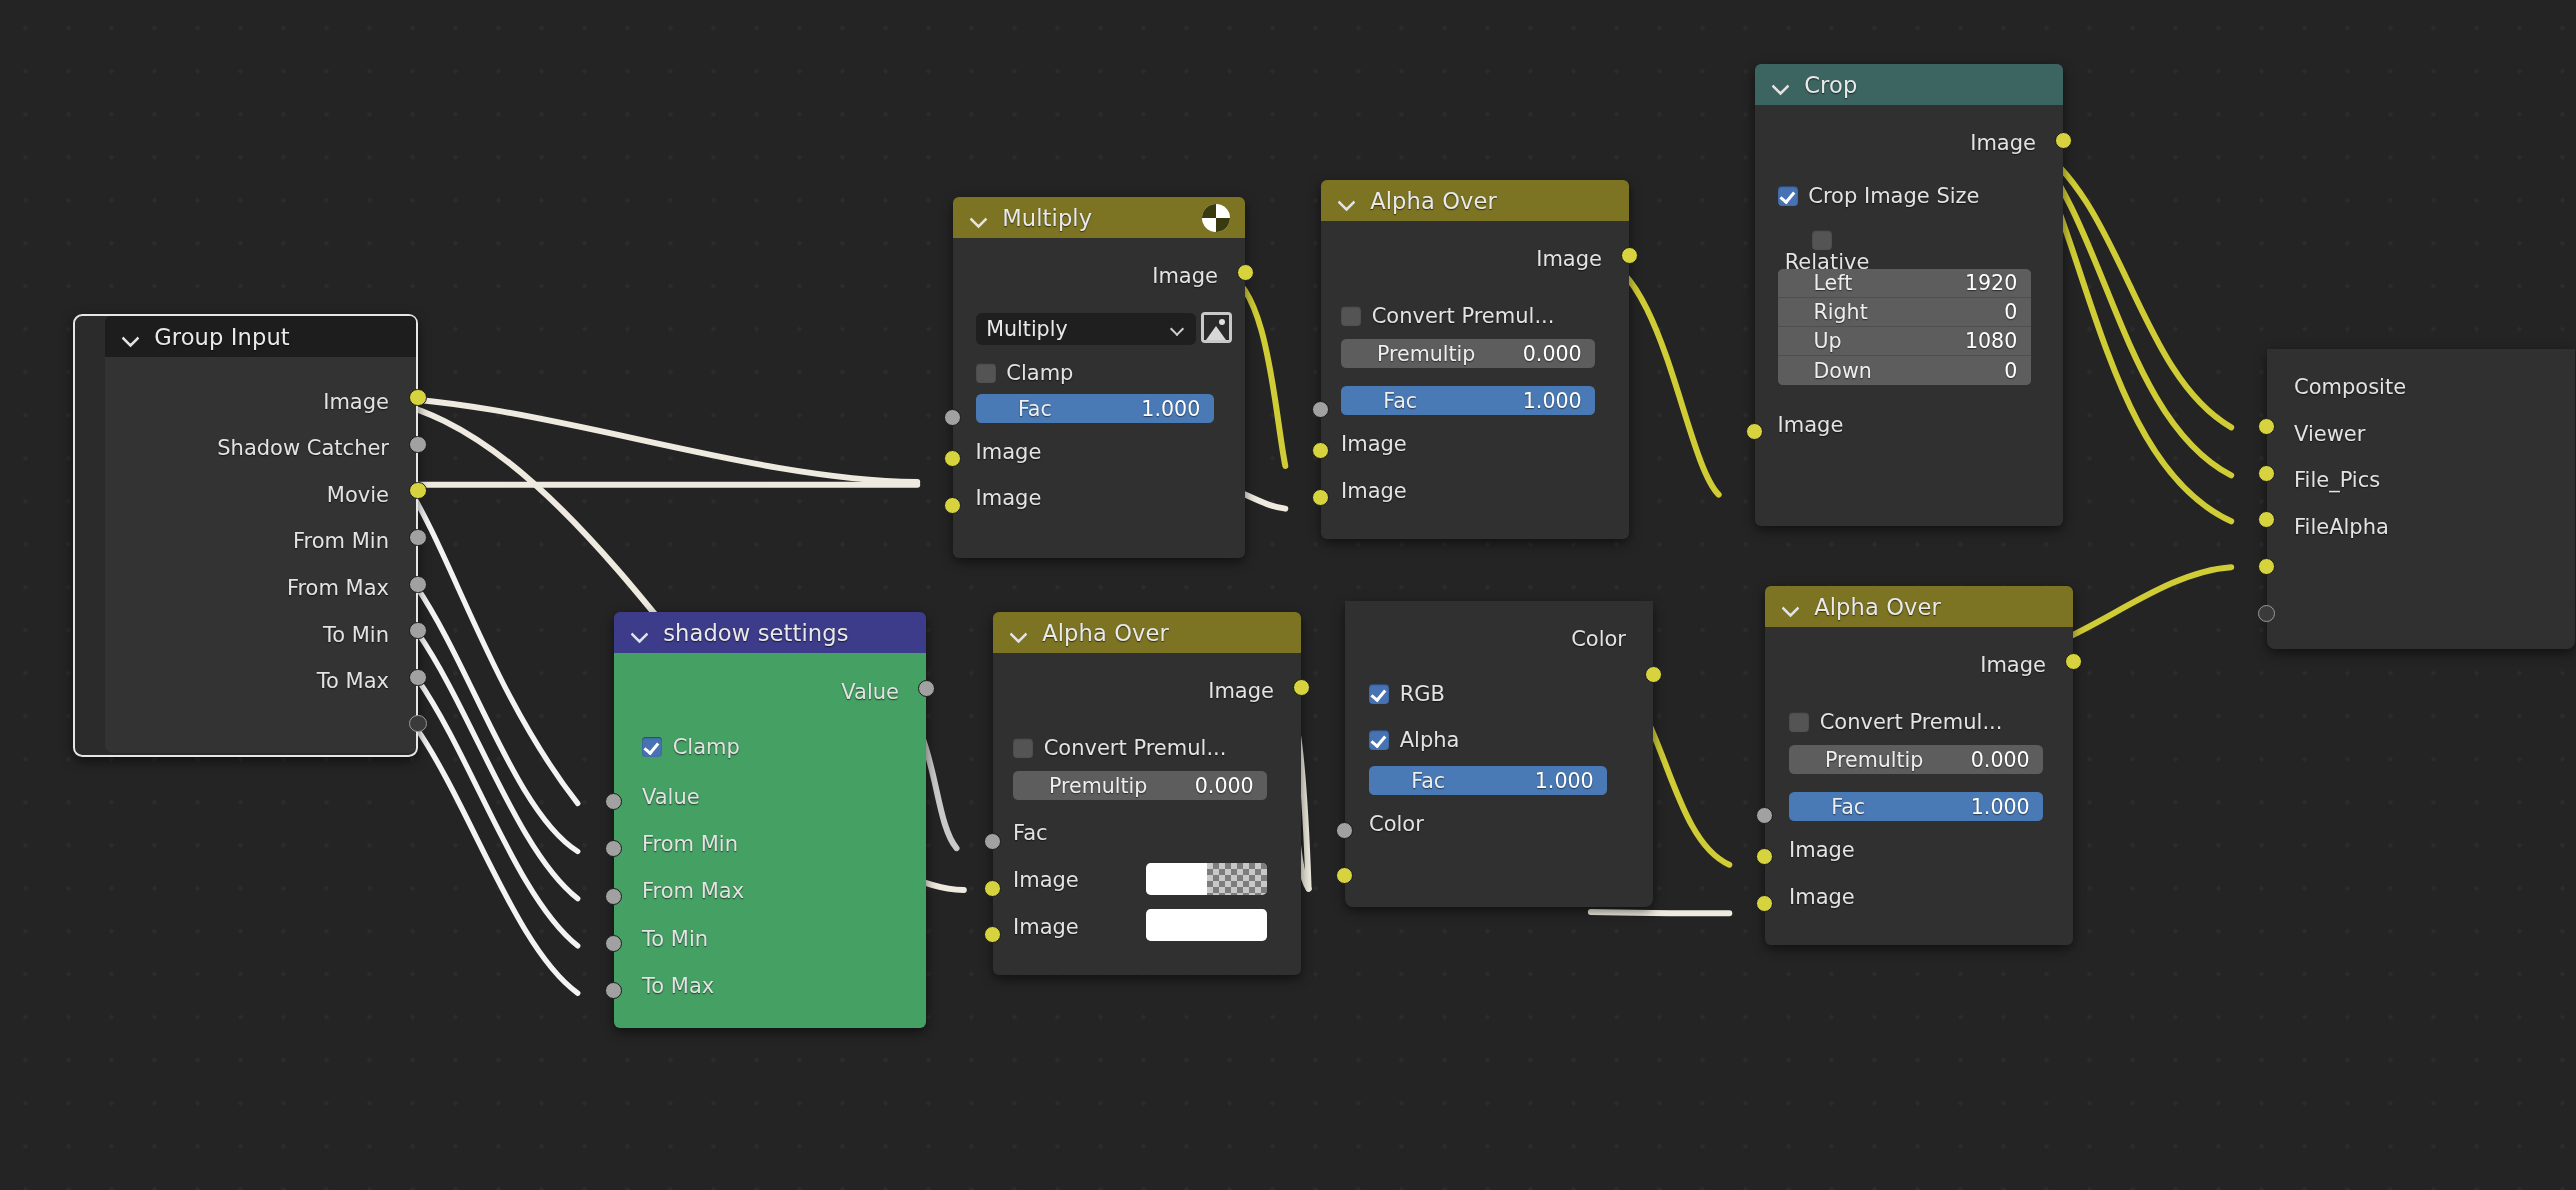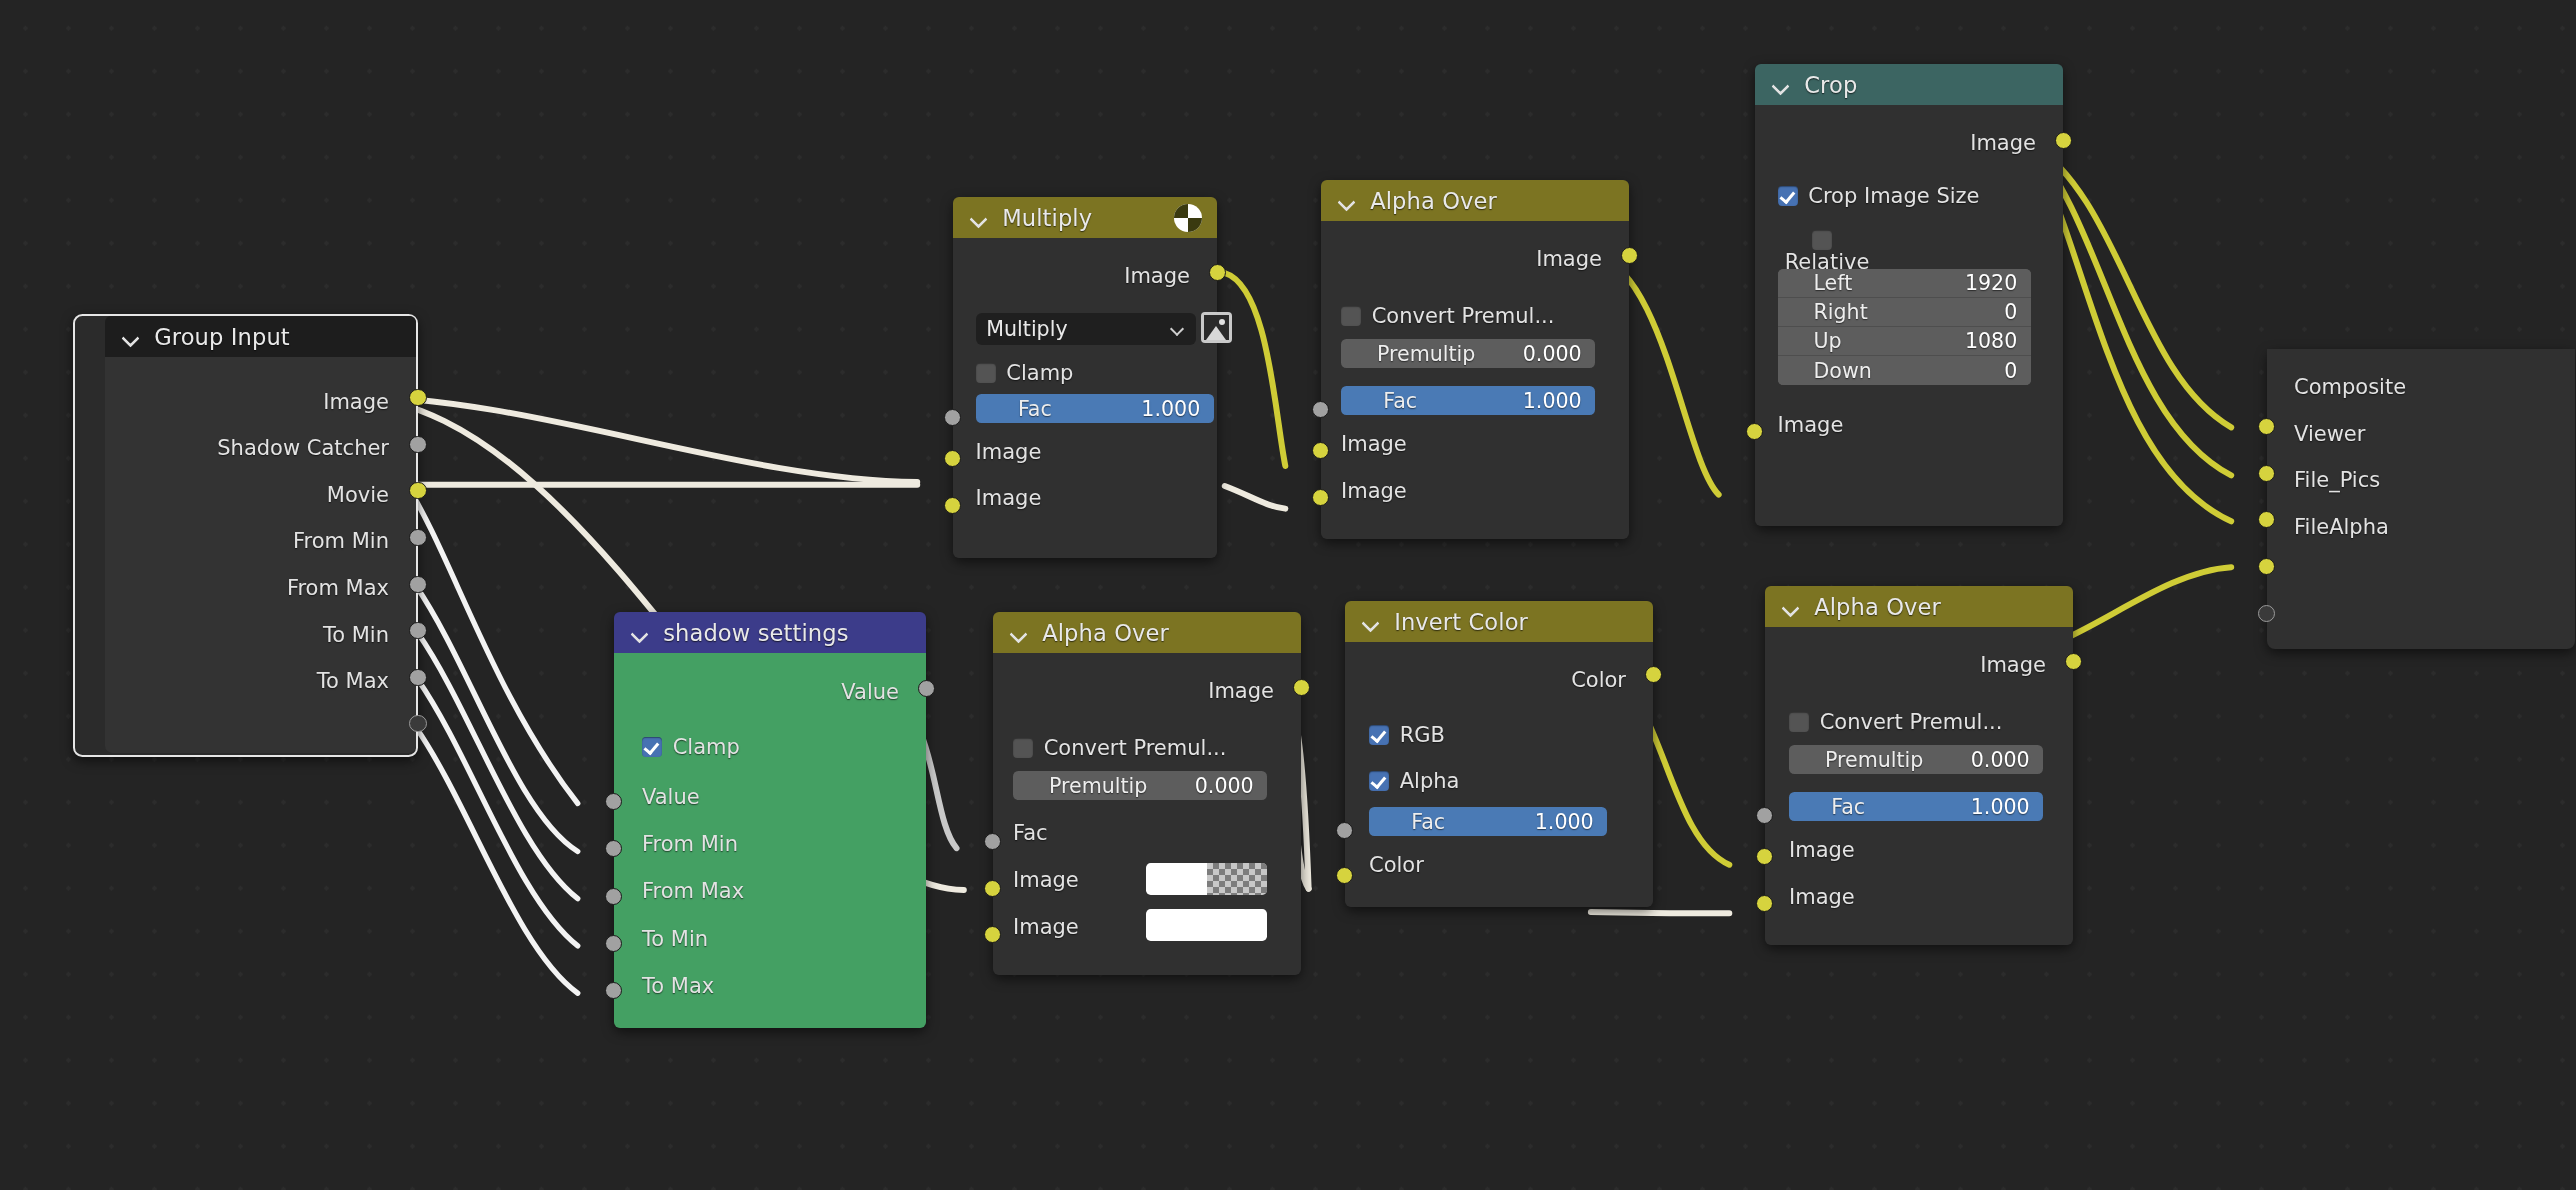--- a/index.html
+++ b/index.html
@@ -205,21 +205,21 @@
       </div>
   </div>
   <div class="sock grey" style="right:-9.3px;top:68px;"></div>
   <div class="sock grey" style="left:-9.3px;top:181px;"></div>
   <div class="sock grey" style="left:-9.3px;top:228px;"></div>
   <div class="sock grey" style="left:-9.3px;top:276px;"></div>
   <div class="sock grey" style="left:-9.3px;top:323px;"></div>
   <div class="sock grey" style="left:-9.3px;top:370px;"></div>
 </div>
 
-<div class="node" style="left:917px;top:197px;width:264px;height:361px;">
+<div class="node" style="left:917px;top:197px;width:292px;height:361px;">
   <div class="hdr olive">
     <span class="chev"></span>
     <span class="ttl">Multiply</span>
     <span class="sphere" style="position:absolute;right:14.6px;top:6.7px;"></span>
   </div>
   <div class="body grey" style="height:320px;">
     <div class="row" style="right:27px;top:24px;width:253px;justify-content:flex-end;">
       <span class="lab r">Image</span>
       </div>
     <div class="dropdown" style="position:absolute;left:22.6px;top:75px;width:220px;">
@@ -361,24 +361,20 @@
       <span class="sw-solid"></span>
     </div>
   </div>
   <div class="sock yellow" style="right:-9.3px;top:67px;"></div>
   <div class="sock grey" style="left:-9.3px;top:221px;"></div>
   <div class="sock yellow" style="left:-9.3px;top:268px;"></div>
   <div class="sock yellow" style="left:-9.3px;top:314px;"></div>
 </div>
 
 <div class="node" style="left:1309px;top:601px;width:308px;height:306px;">
-  <div class="hdr olive">
-    <span class="chev"></span>
-    <span class="ttl">Invert Color</span>
-  </div>
   <div class="body grey" style="height:265px;">
     <div class="row" style="right:27px;top:24px;width:253px;justify-content:flex-end;">
       <span class="lab r">Color</span>
       </div>
     <div class="row" style="left:24px;top:79px;">
       <span class="chk on"></span>
       <span class="lab">RGB</span>
       </div>
     <div class="row" style="left:24px;top:125px;">
       <span class="chk on"></span>

